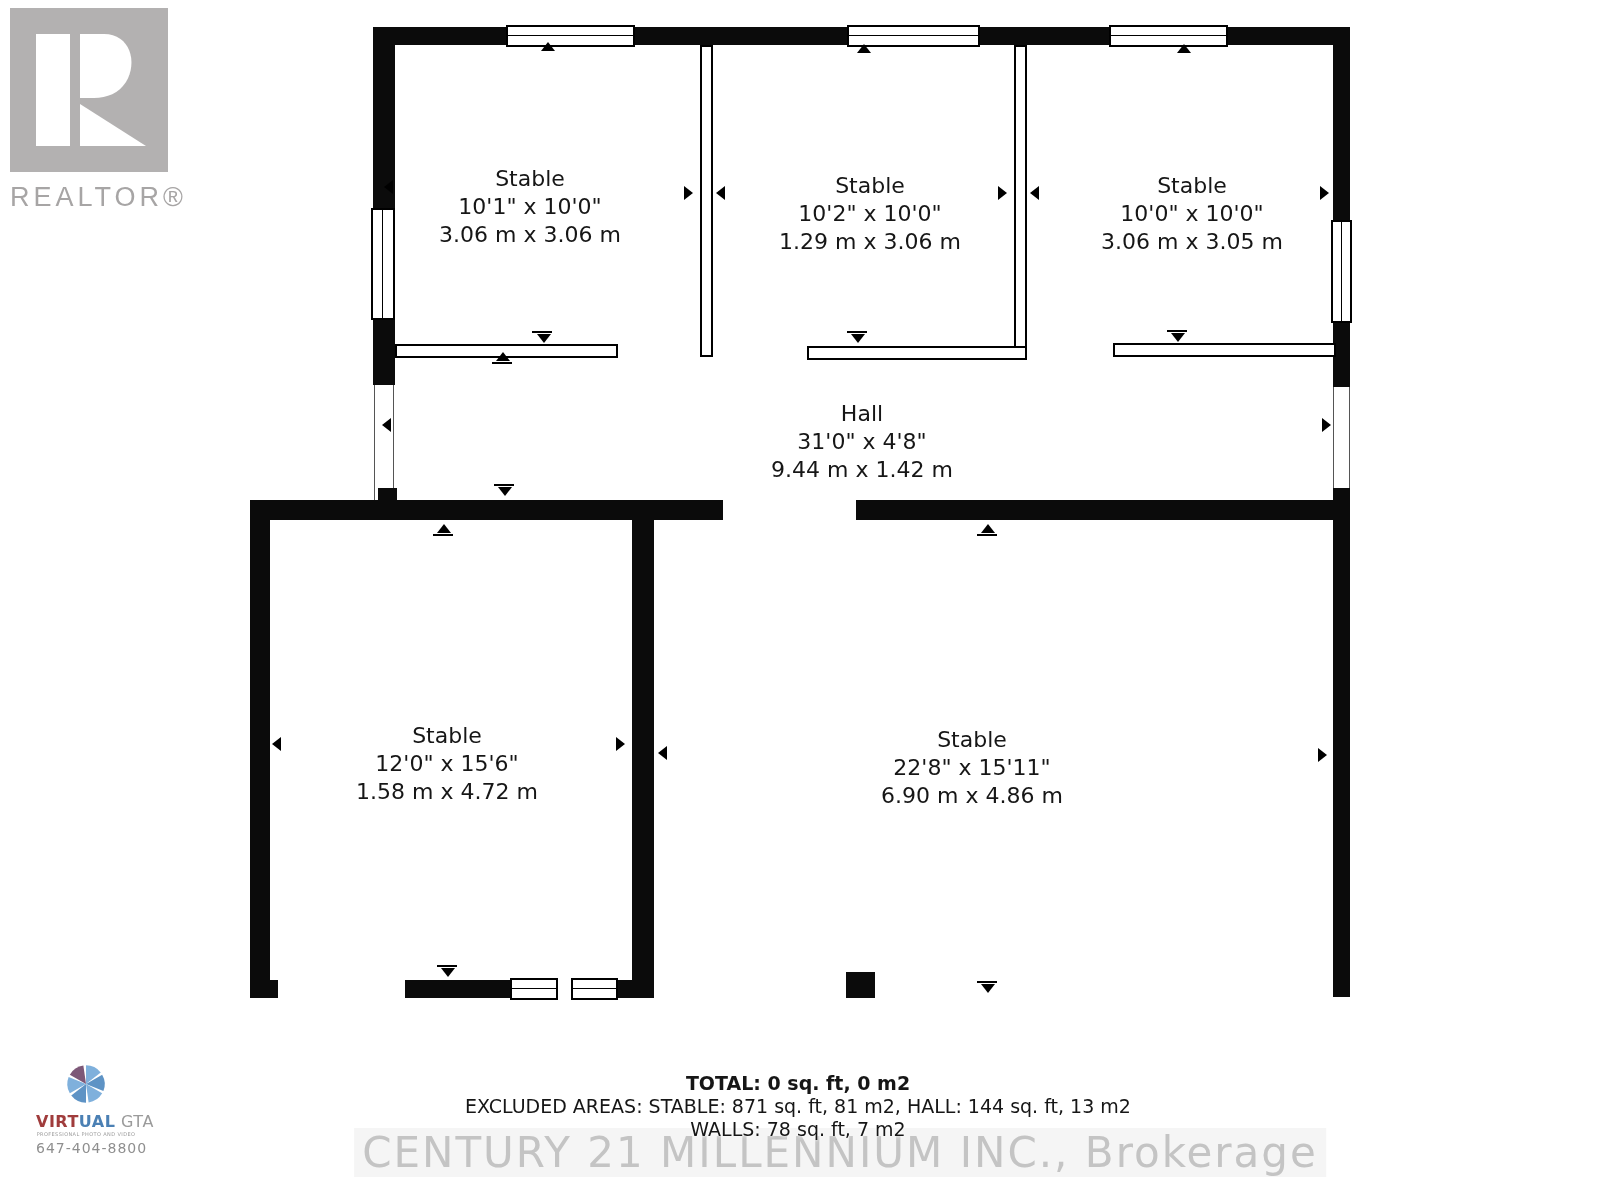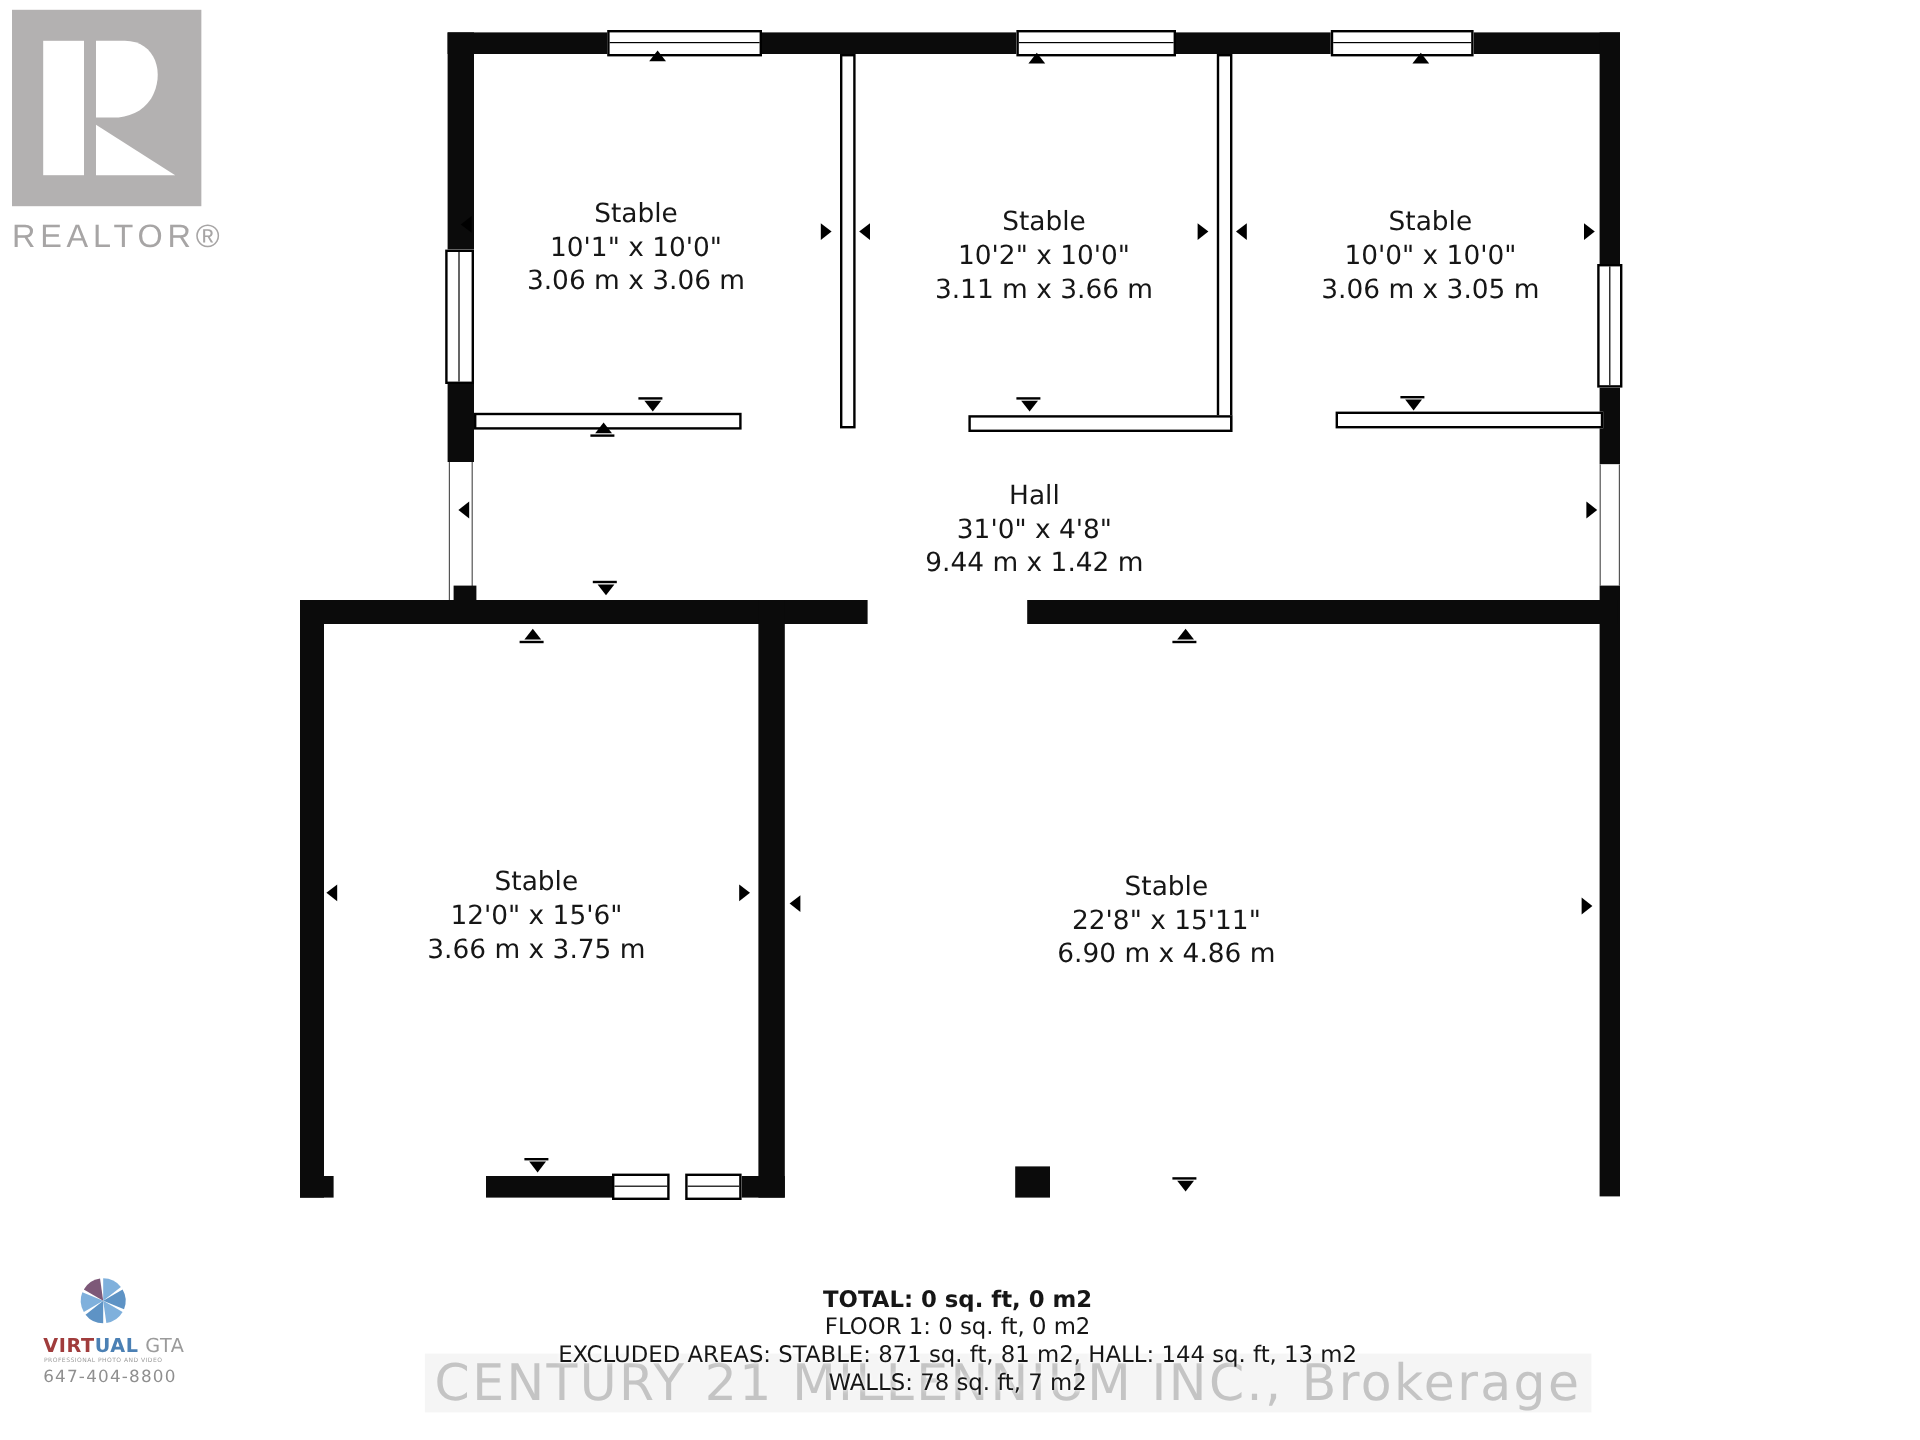--- a/index.html
+++ b/index.html
@@ -150,49 +150,48 @@
     <div class="tri down" style="left:981px;top:984px"></div>
 
     <div class="room-label" style="left:530px;top:165px">
       <div>Stable</div>
       <div>10'1" x 10'0"</div>
       <div>3.06 m x 3.06 m</div>
     </div>
     <div class="room-label" style="left:870px;top:172px">
       <div>Stable</div>
       <div>10'2" x 10'0"</div>
-      <div>3.11 m x 3.66 m</div>
+      <div>1.29 m x 3.06 m</div>
     </div>
     <div class="room-label" style="left:1192px;top:172px">
       <div>Stable</div>
       <div>10'0" x 10'0"</div>
       <div>3.06 m x 3.05 m</div>
     </div>
     <div class="room-label" style="left:862px;top:400px">
       <div>Hall</div>
       <div>31'0" x 4'8"</div>
       <div>9.44 m x 1.42 m</div>
     </div>
     <div class="room-label" style="left:447px;top:722px">
       <div>Stable</div>
       <div>12'0" x 15'6"</div>
-      <div>3.66 m x 3.75 m</div>
+      <div>1.58 m x 4.72 m</div>
     </div>
     <div class="room-label" style="left:972px;top:726px">
       <div>Stable</div>
       <div>22'8" x 15'11"</div>
       <div>6.90 m x 4.86 m</div>
     </div>
   </div>
 
   <div class="watermark">CENTURY 21 MILLENNIUM INC., Brokerage</div>
 
   <div class="summary">
     <div class="s-total">TOTAL: 0 sq. ft, 0 m2</div>
-    <div>FLOOR 1: 0 sq. ft, 0 m2</div>
     <div>EXCLUDED AREAS: STABLE: 871 sq. ft, 81 m2, HALL: 144 sq. ft, 13 m2</div>
     <div>WALLS: 78 sq. ft, 7 m2</div>
   </div>
 
   <div class="vgta">
     <svg width="44" height="44" viewBox="-20 -20 40 40">
       <path d="M0 0 L0 -17 A17 17 0 0 1 13.4 -10.5 Z" style="fill:var(--aperture-blue-light,#7fb0dc)"></path>
       <path d="M0 0 L14.7 -8.5 A17 17 0 0 1 15.8 6.4 Z" style="fill:var(--aperture-blue,#5e93c5)"></path>
       <path d="M0 0 L14.7 8.5 A17 17 0 0 1 2.4 16.8 Z" style="fill:var(--aperture-blue-light,#7fb0dc)"></path>
       <path d="M0 0 L0 17 A17 17 0 0 1 -13.4 10.5 Z" style="fill:var(--aperture-blue,#5e93c5)"></path>

